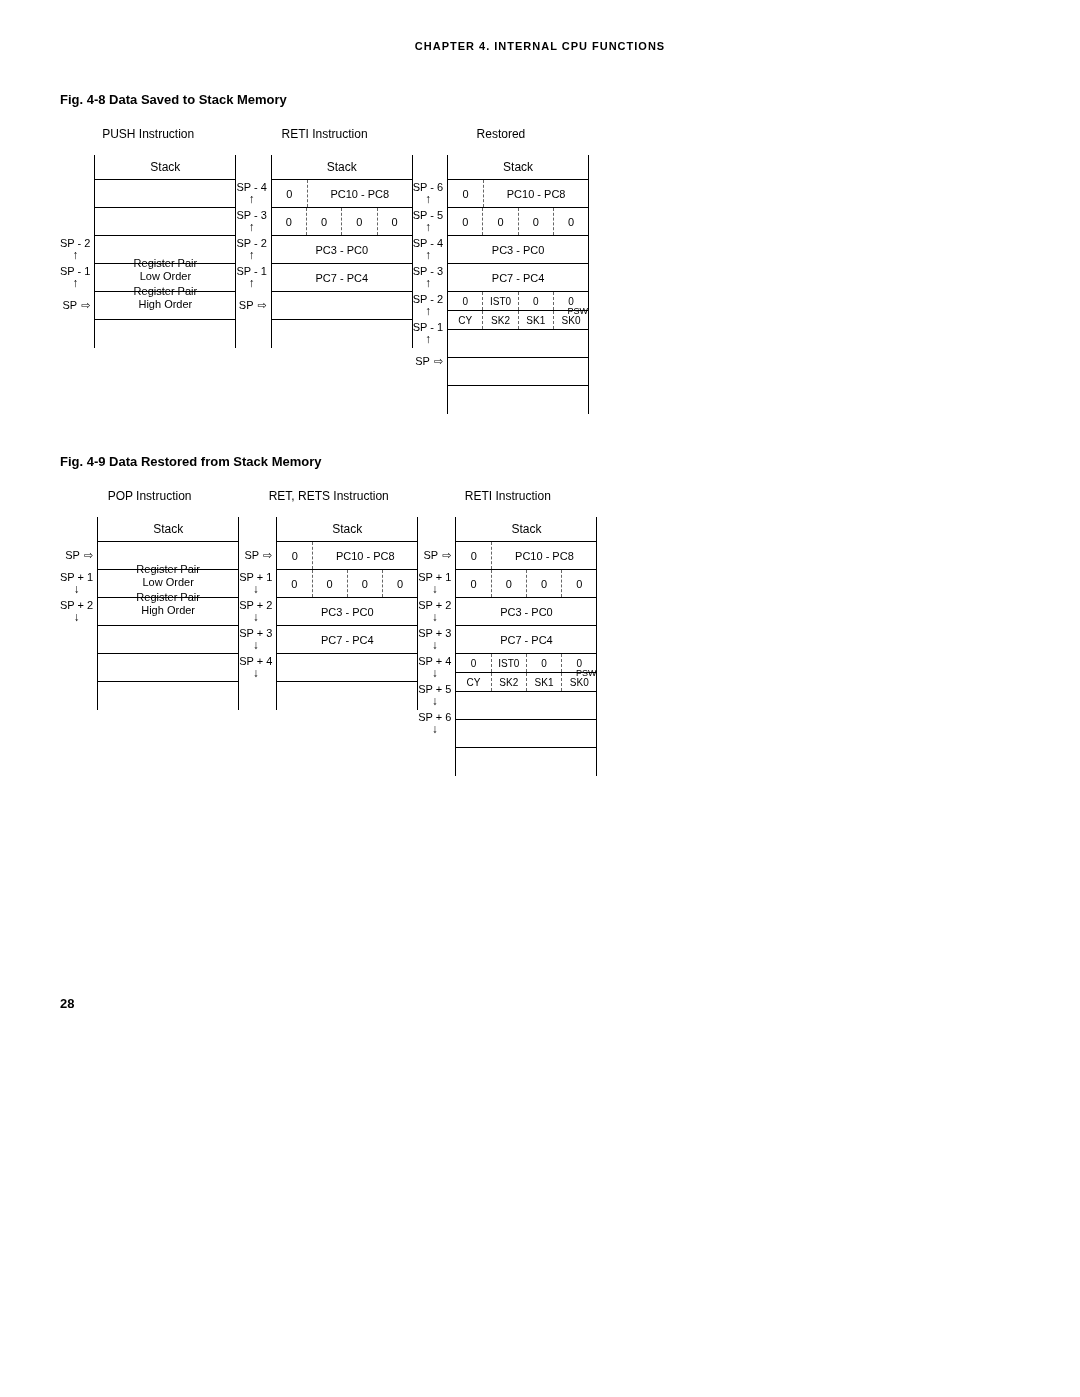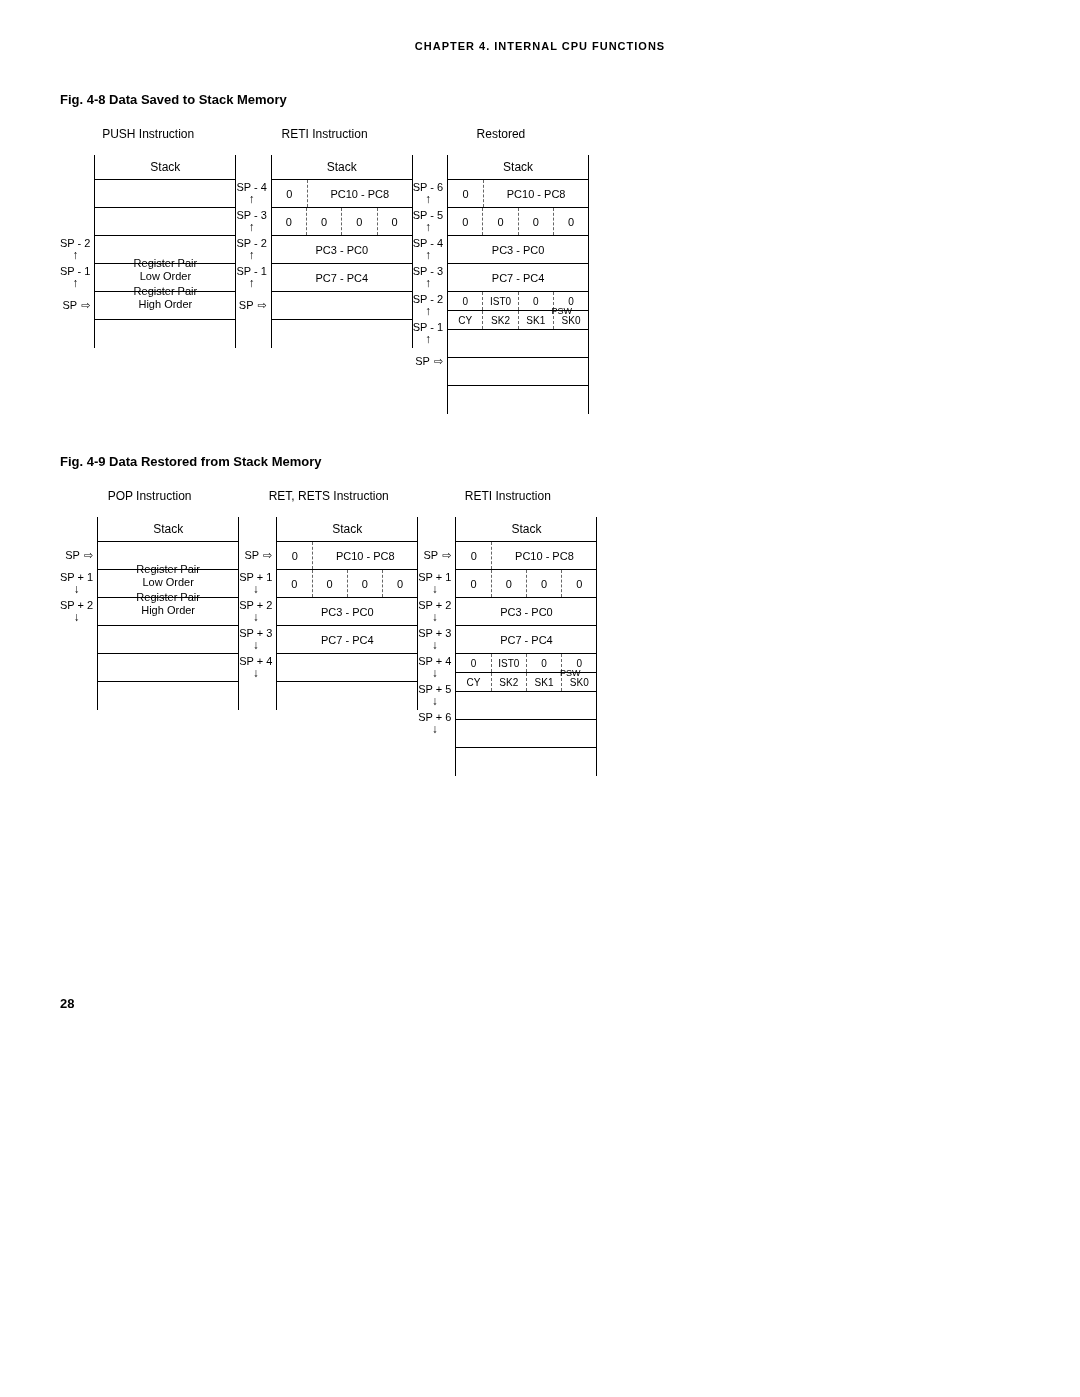--- a/index.html
+++ b/index.html
@@ -122,21 +122,21 @@
   }
   .psw-top, .psw-bot {
     flex:1;display:flex;width:100%;
   }
   .psw-top > div, .psw-bot > div {
     flex:1;display:flex;align-items:center;justify-content:center;
     border-right:1px dashed #666;font-size:10px;
   }
   .psw-top > div:last-child, .psw-bot > div:last-child { border-right:none; }
   .psw-label {
-    position:absolute; right:16px; top:50%; transform:translateY(-50%);
+    position:absolute; right:0; top:50%; transform:translateY(-50%);
     font-size:9px;
   }
   .hline { border-top:1px solid #000; width:100%; }
   .page-num {
     font-weight:bold;
     font-size:13px;
     margin-top:220px;
   }
 </style>
 </head>

